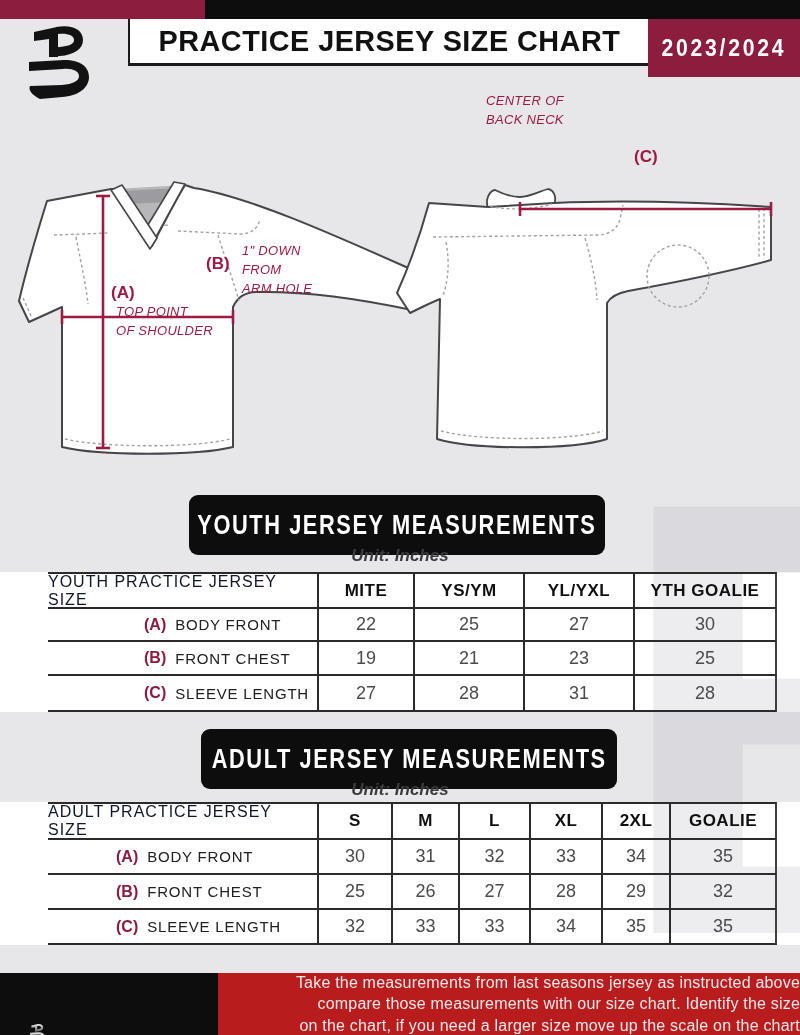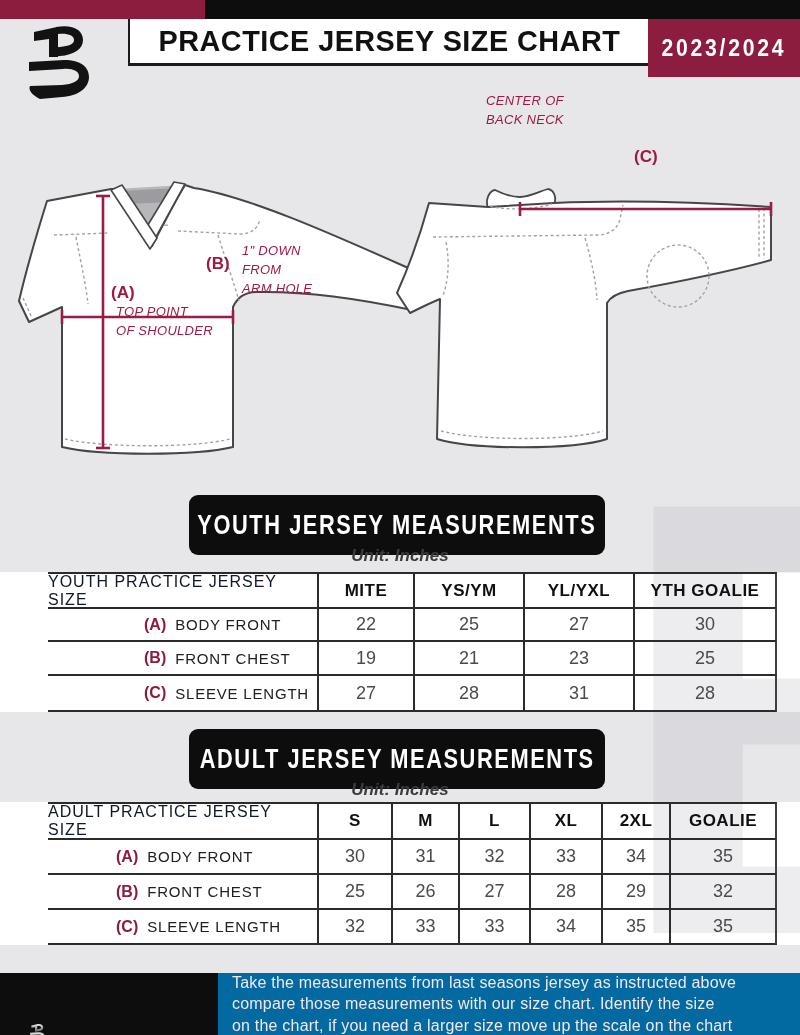--- a/index.html
+++ b/index.html
@@ -72,23 +72,23 @@
   .tc.num{font-size:18px;color:#4b4b4e;}
   .tc .key{color:#8c1d3f;font-weight:bold;font-size:16px;margin-right:9px;}
   .tc .lbl{font-size:15px;color:#202022;letter-spacing:.8px;}
 
   
   .footer{position:absolute;left:0;top:973px;width:800px;height:62px;}
   .footer .brand-box{position:absolute;left:0;top:0;width:218px;height:80px;background:#0d0d0d;
                      display:flex;align-items:flex-end;}
   .footer .brand-box svg{margin-left:28px;}
   .footer .brand-name{color:#fff;font-size:15px;font-weight:bold;letter-spacing:7px;margin-left:12px;}
-  .footer .note-box{position:absolute;left:218px;top:0;width:582px;height:62px;background:#0369a1;
+  .footer .note-box{position:absolute;left:218px;top:0;width:582px;height:62px;background:#b91c1c;
                     display:flex;flex-direction:column;justify-content:center;padding-left:14px;
-                    box-sizing:border-box;}
+                    box-sizing:border-box;text-align:right;}
   .footer .note-box div{color:#f2e8ea;font-size:16px;line-height:1.32;letter-spacing:.2px;}
 </style>
 </head>
 <body>
 
 <div class="page">
 
   <div class="top-strip">
     <div class="maroon"></div>
     <div class="black"></div>
@@ -227,21 +227,21 @@
         <span class="key">(C)</span>
         <span class="lbl">SLEEVE LENGTH</span>
       </div>
       <div class="tc data num">27</div>
       <div class="tc data num">28</div>
       <div class="tc data num">31</div>
       <div class="tc data num end">28</div>
     </div>
   </div>
 
-  <div class="pill" style="top:729px;">
+  <div class="pill" style="top:729px;margin-left:12px;">
     <span>ADULT JERSEY MEASUREMENTS</span>
   </div>
   <div class="unit" style="top:780px;">Unit: Inches</div>
 
   <div class="size-table adult-table">
     <div class="tr">
       <div class="tc label-col head-label">ADULT PRACTICE JERSEY SIZE</div>
       <div class="tc data head-size">S</div>
       <div class="tc data head-size">M</div>
       <div class="tc data head-size">L</div>

